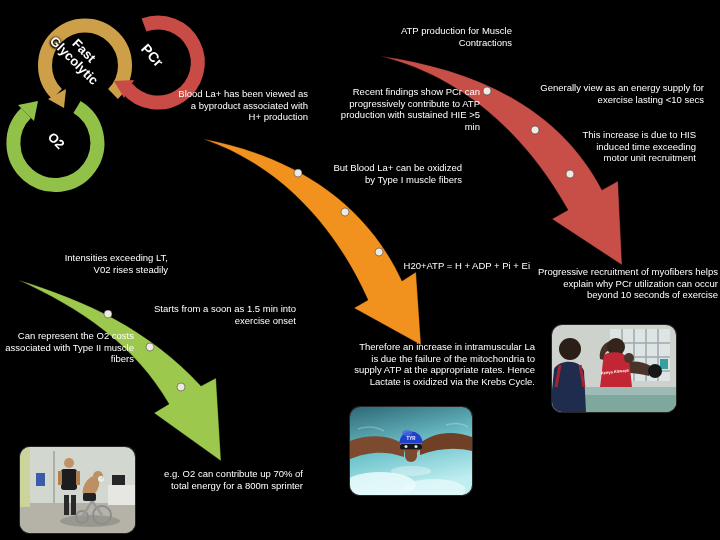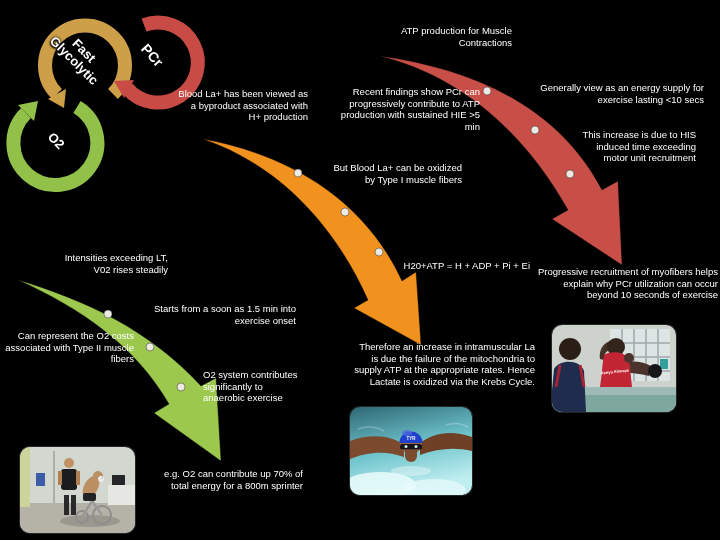--- a/index.html
+++ b/index.html
@@ -62,21 +62,20 @@
   <div class="note" style="left:530px;top:266px;width:188px;">Progressive recruitment of myofibers helps explain why PCr utilization can occur beyond 10 seconds of exercise</div>
 
   <div class="note" style="left:176px;top:88px;width:132px;">Blood La+ has been viewed as a byproduct associated with H+ production</div>
   <div class="note" style="left:322px;top:162px;width:140px;">But Blood La+ can be oxidized by Type I muscle fibers</div>
   <div class="note formula" style="left:390px;top:260px;width:140px;">H20+ATP = H + ADP + Pi + Ei</div>
   <div class="note" style="left:337px;top:341px;width:184px;margin-left:14px;">Therefore an increase in intramuscular La is due the failure of the mitochondria to supply ATP at the appropriate rates. Hence Lactate is oxidized via the Krebs Cycle.</div>
 
   <div class="note" style="left:12px;top:252px;width:112px;margin-left:44px;">Intensities exceeding LT, V02 rises steadily</div>
   <div class="note" style="left:148px;top:303px;width:148px;">Starts from a soon as 1.5 min into exercise onset</div>
   <div class="note" style="left:0px;top:330px;width:134px;">Can represent the O2 costs associated with Type II muscle fibers</div>
-  <div class="note left" style="left:203px;top:369px;width:104px;">O2 system contributes significantly to anaerobic exercise</div>
   <div class="note" style="left:153px;top:468px;width:150px;">e.g. O2 can contribute up 70% of total energy for a 800m sprinter</div>
 
   <div class="photo" style="left:20px;top:447px;width:115px;height:86px;">
     <svg width="115" height="86" viewBox="0 0 115 86">
       <rect width="115" height="86" fill="#d2d7d0"></rect>
       <rect x="0" y="56" width="115" height="30" fill="#b5b3a8"></rect>
       <rect x="0" y="0" width="10" height="60" fill="#ccd39b"></rect>
       <line x1="34" y1="4" x2="34" y2="56" stroke="#aab0a8" stroke-width="2"></line>
       <rect x="88" y="38" width="27" height="20" fill="#e6e6e2"></rect>
       <rect x="92" y="28" width="13" height="10" fill="#26262a"></rect>

